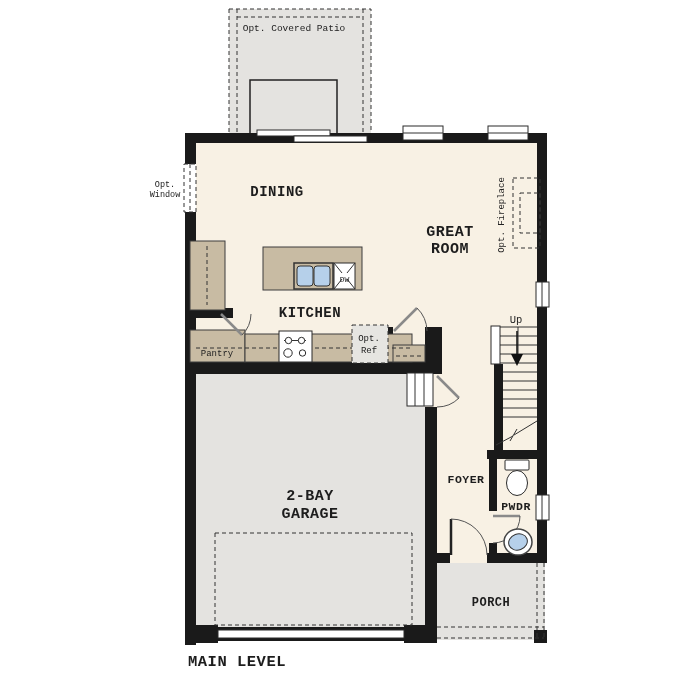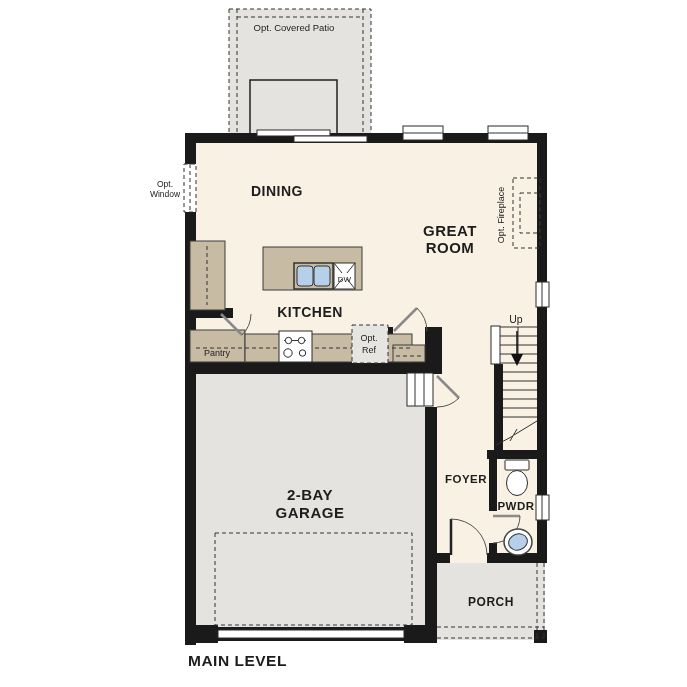--- a/index.html
+++ b/index.html
@@ -1,17 +1,17 @@
 <!DOCTYPE html>
 <html><head>
 <meta charset="utf-8">
 <style>
   html,body{margin:0;padding:0;background:#fff;}
   #canvas{position:relative;width:687px;height:687px;background:#ffffff;overflow:hidden;
-          font-family:Liberation Sans, sans-serif;}
+          font-family:Liberation Mono, monospace;}
   svg{display:block;}
   .wall{fill:#1a1a1a;stroke:none;}
   .floor{fill:#f8f1e4;}
   .hard{fill:#e4e3e0;}
   .counter{fill:#c8bba3;stroke:#3c3c3c;stroke-width:1;}
   .white-fix{fill:#ffffff;stroke:#2b2b2b;stroke-width:1;}
   .blue{fill:#b6d0ea;stroke:#333;stroke-width:1;}
   .dashline{stroke:#333;stroke-width:1;fill:none;stroke-dasharray:4 3;}
   .dashfill{fill:#e6e5e1;stroke:#333;stroke-width:1;stroke-dasharray:4 3;}
   .thin{stroke:#333;stroke-width:1;fill:none;}

